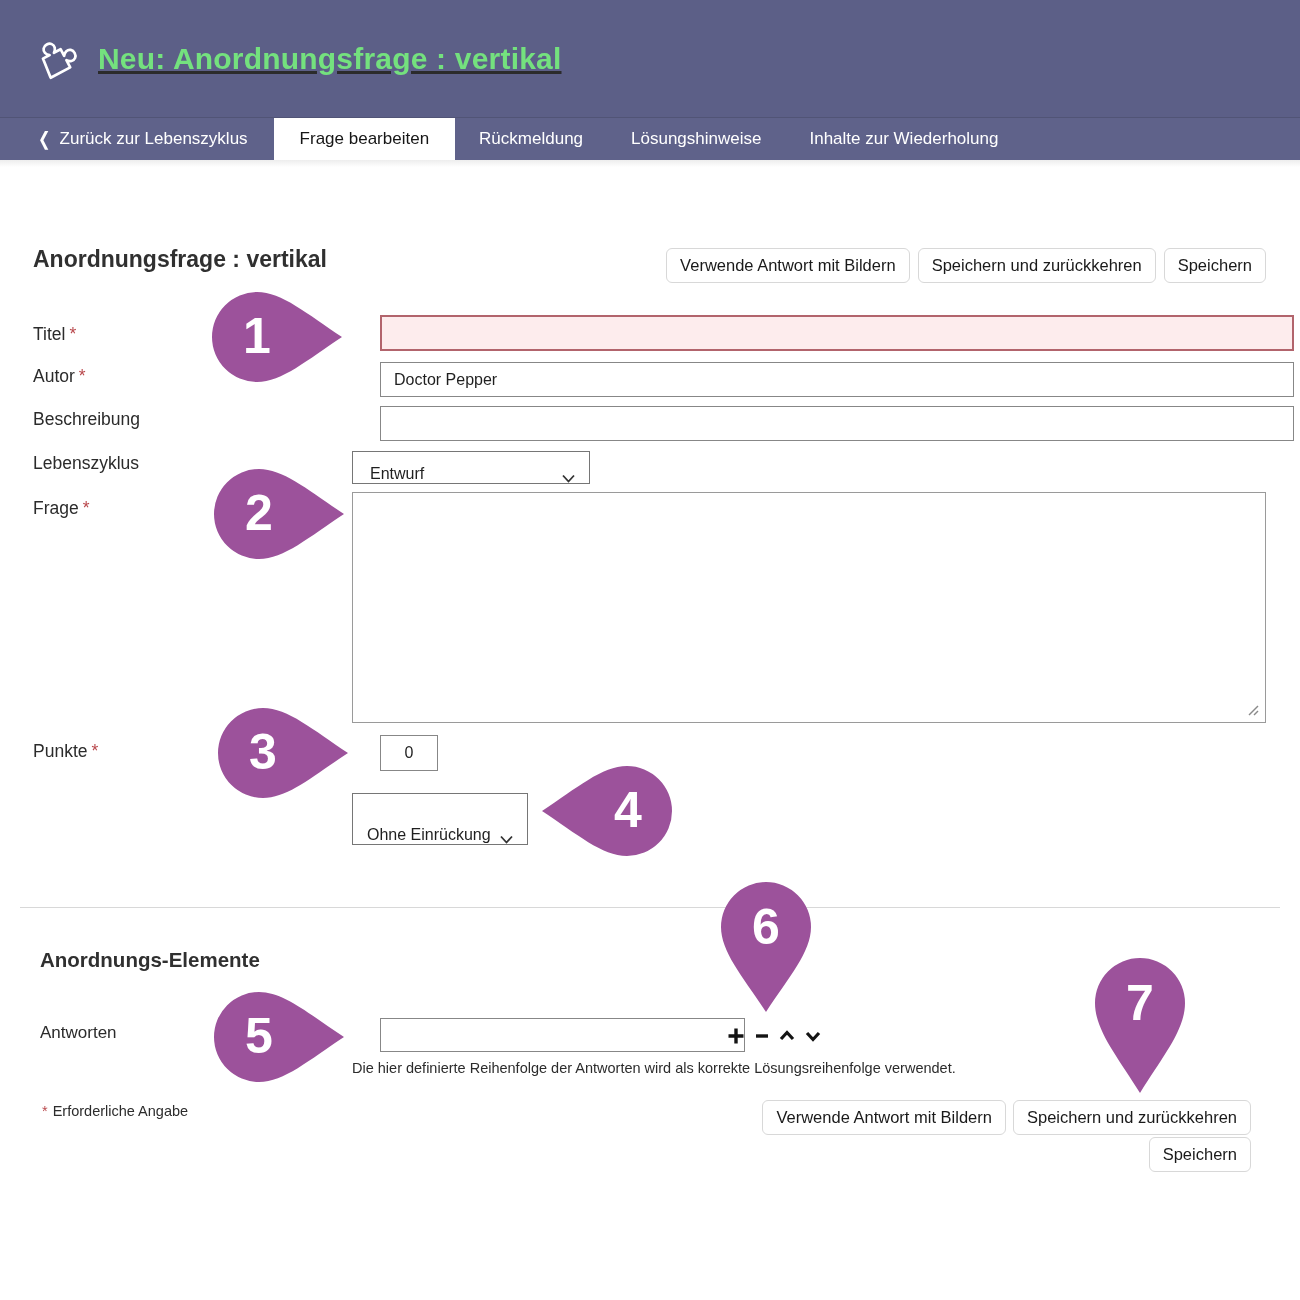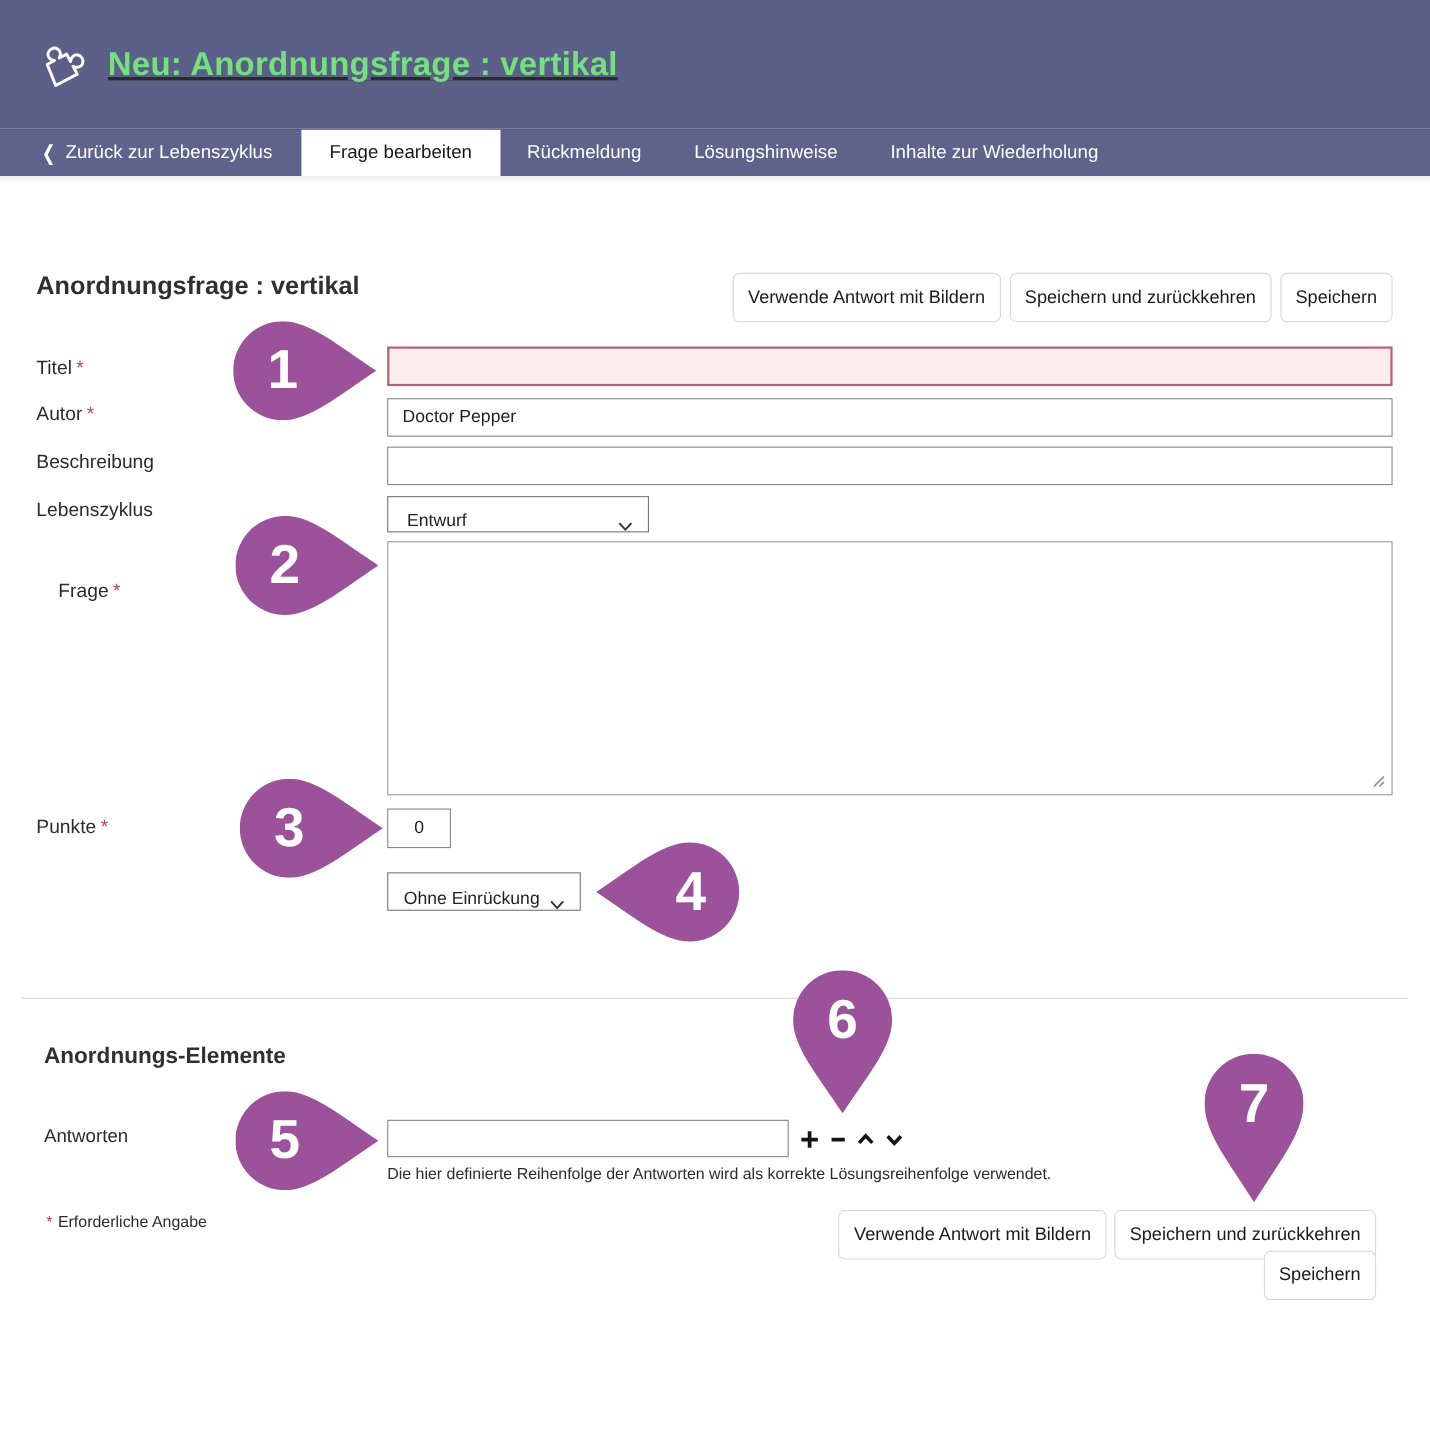--- a/index.html
+++ b/index.html
@@ -18,33 +18,33 @@
             border-top:1px solid rgba(0,0,0,.14); display:flex; align-items:stretch; }
   .tab { display:flex; align-items:center; padding:0 24px; color:#fff; font-size:17px; cursor:default; white-space:nowrap; }
   .tab.back { margin-left:14px; gap:9px; }
   .tab.active { background:#fff; color:#161616; margin-left:2px; padding:0 26px; }
   .back-chevron { font-size:15px; font-weight:bold; transform:scaleY(1.25); display:inline-block; }
   .content-shadow { position:absolute; left:0; top:160px; width:1300px; height:7px;
                     background:linear-gradient(#ededed, #ffffff); }
 
   
   .h1 { position:absolute; left:33px; top:246px; font-size:23px; font-weight:bold; color:#303030; }
-  .btn { display:inline-flex; align-items:center; justify-content:center; height:45px; padding:0 13px;
+  .btn { display:inline-flex; align-items:center; justify-content:center; height:35px; padding:0 13px;
          background:#fff; border:1px solid #d8d8d8; border-radius:6px; font-size:16.5px; color:#1a1a1a;
          font-family:inherit; white-space:nowrap; }
   .btn-row { position:absolute; display:flex; gap:8px; }
   .btn-row.top { top:248px; right:34px; }
   .btn-row.bottom1 { top:1100px; right:49px; gap:7px; }
   .btn-row.bottom2 { top:1137px; right:49px; }
 
   
   .field-label { position:absolute; left:33px; font-size:17.5px; color:#2b2b2b; }
   .star { color:#b9484c; margin-left:4px; }
   .ctl { position:absolute; font-size:16px; color:#1f1f1f; font-family:inherit; }
-  input.ctl { border:1px solid #878787; padding:0 13px; background:#fff; }
+  input.ctl { border:1px solid #878787; padding:0 13px; background:#fff;margin-left:28px; }
   .ctl.error { background:#fdeced; border:2px solid #b2646c; }
   textarea.ctl { border:1px solid #9a9a9a; resize:none; padding:8px 10px; }
   .resize-grip { position:absolute; left:1246px; top:703px; pointer-events:none; }
   .selectbox { position:absolute; border:1px solid #767676; background:#fff; display:flex; align-items:flex-end;
                justify-content:space-between; padding:0 14px 0 17px; font-size:16px; color:#1f1f1f; }
 
   
   .divider { position:absolute; left:20px; top:907px; width:1260px; border-top:1px solid #d8d8d8; }
   .h2 { position:absolute; left:40px; top:948px; font-size:20.5px; font-weight:bold; color:#303030; }
   .order-controls { position:absolute; left:727px; top:1021px; display:flex; align-items:center; gap:10px; height:30px; }
@@ -117,35 +117,35 @@
   <input class="ctl" style="left: 352px; top: 406px; width: 914px; height: 35px;" value="">
 
   <div class="field-label" style="top:453px;">Lebenszyklus</div>
   <div class="selectbox" style="left:352px; top:451px; width:238px; height:33px;">
     <span>Entwurf</span>
     <svg width="13" height="9" viewBox="0 0 13 9">
       <polyline points="1,1.5 6.5,7.5 12,1.5" fill="none" stroke="#333" stroke-width="1.8"></polyline>
     </svg>
   </div>
 
-  <div class="field-label" style="top:527px;margin-left:20px;">
+  <div class="field-label" style="top:498px;">
     <span>Frage</span><span class="star">*</span>
   </div>
   <textarea class="ctl" style="left: 352px; top: 492px; width: 914px; height: 231px;"></textarea>
   <svg class="resize-grip" width="14" height="14" viewBox="0 0 14 14">
     <line x1="3" y1="12" x2="12" y2="3" stroke="#8a8a8a" stroke-width="1.4"></line>
     <line x1="8" y1="12" x2="12" y2="8" stroke="#8a8a8a" stroke-width="1.4"></line>
   </svg>
 
   <div class="field-label" style="top:741px;">
     <span>Punkte</span><span class="star">*</span>
   </div>
   <input class="ctl" style="left: 352px; top: 735px; width: 58px; height: 36px; text-align: center; padding: 0px;" value="0">
 
-  <div class="selectbox" style="left:352px; top:793px; width:176px; height:35px; padding-left:14px;">
+  <div class="selectbox" style="left:352px; top:793px; width:176px; height:52px; padding-left:14px;">
     <span>Ohne Einrückung</span>
     <svg width="13" height="9" viewBox="0 0 13 9">
       <polyline points="1,1.5 6.5,7.5 12,1.5" fill="none" stroke="#333" stroke-width="1.8"></polyline>
     </svg>
   </div>
 
   <div class="divider"></div>
   <div class="h2">Anordnungs-Elemente</div>
 
   <div class="field-label" style="left:40px; top:1023px; font-size:17px;">Antworten</div>

